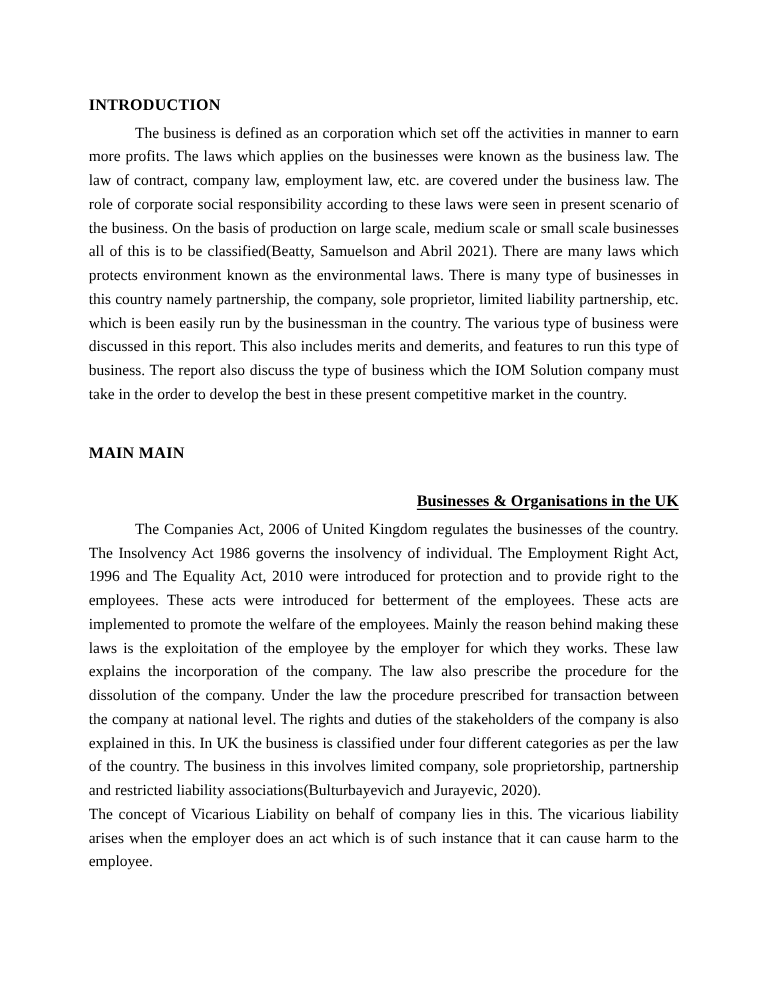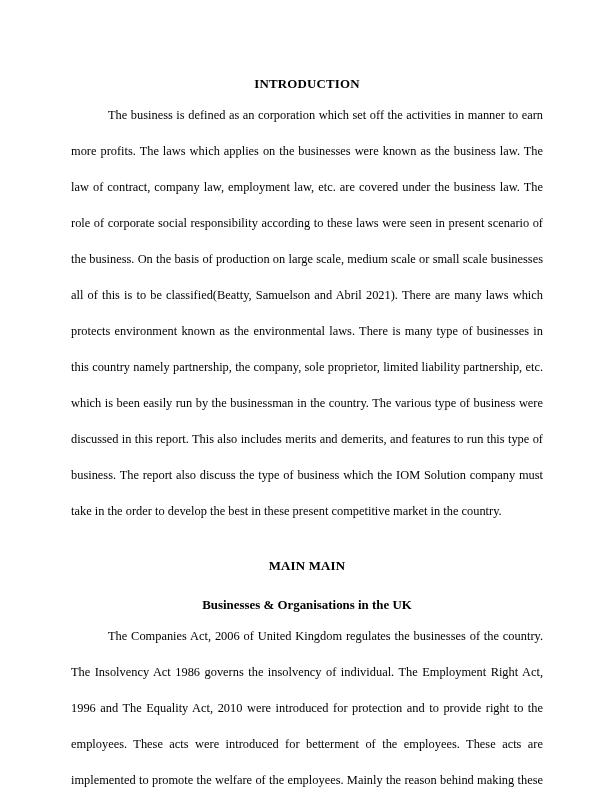--- a/index.html
+++ b/index.html
@@ -26,36 +26,37 @@
     font-size: 12.4px;
     line-height: 25.2px;
     text-align: justify;
     text-justify: inter-word;
   }
   h1.section-heading {
     font-size: 12.9px;
     font-weight: bold;
     line-height: 25.2px;
     margin: 0;
-    text-align: center;
+    text-align: left;
     letter-spacing: 0.2px;
   }
   h2.sub-heading {
     font-size: 12.9px;
     font-weight: bold;
     line-height: 25.2px;
     margin: 0;
-    text-align: center;
+    text-align: right;
+    text-decoration: underline;
     text-underline-offset: 2px;
   }
   p.para {
     margin: 0;
     text-align: justify;
     text-justify: inter-word;
-    line-height: 36px;
+    line-height: 19px;
     font-size: 12.4px;
   }
   p.indent {
     text-indent: 37px;
   }
   p.noindent {
     text-indent: 0;
   }
   .spacer-line {
     height: 25.2px;

